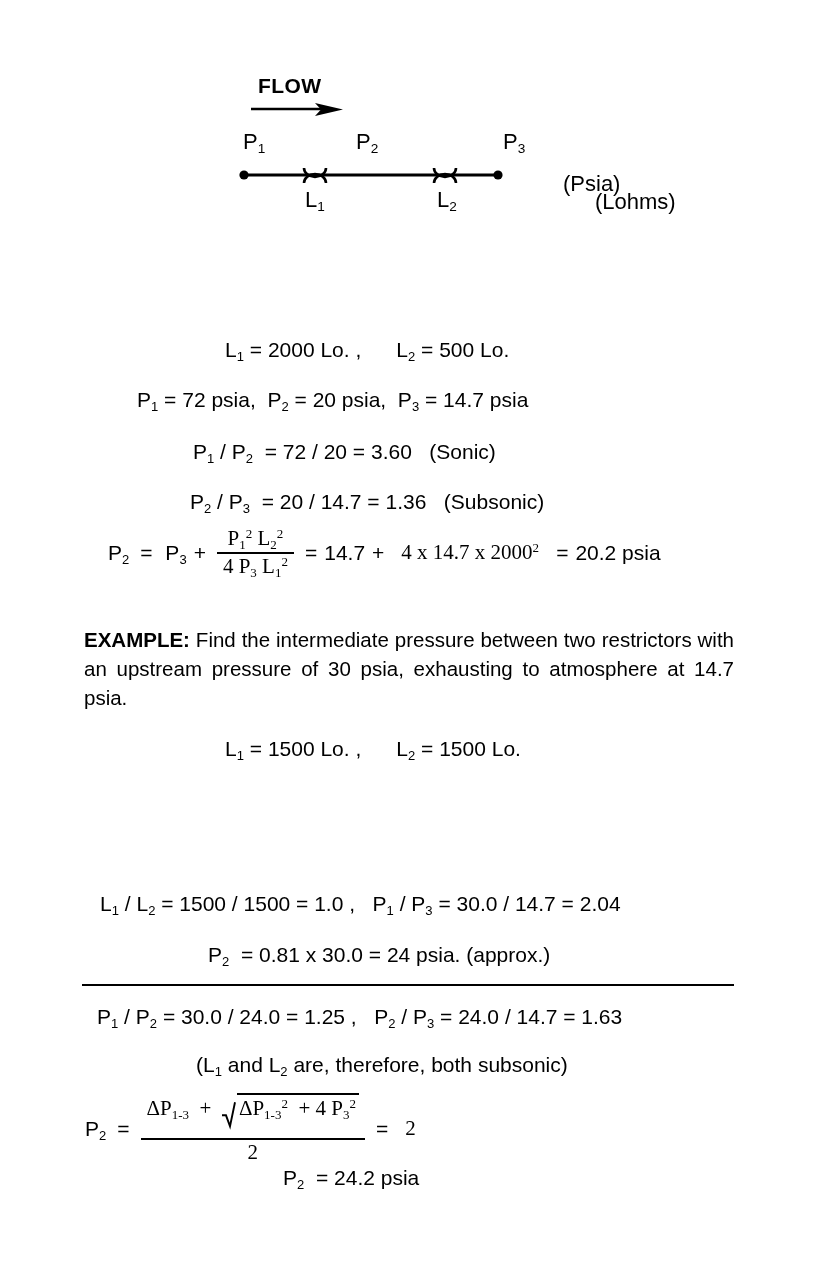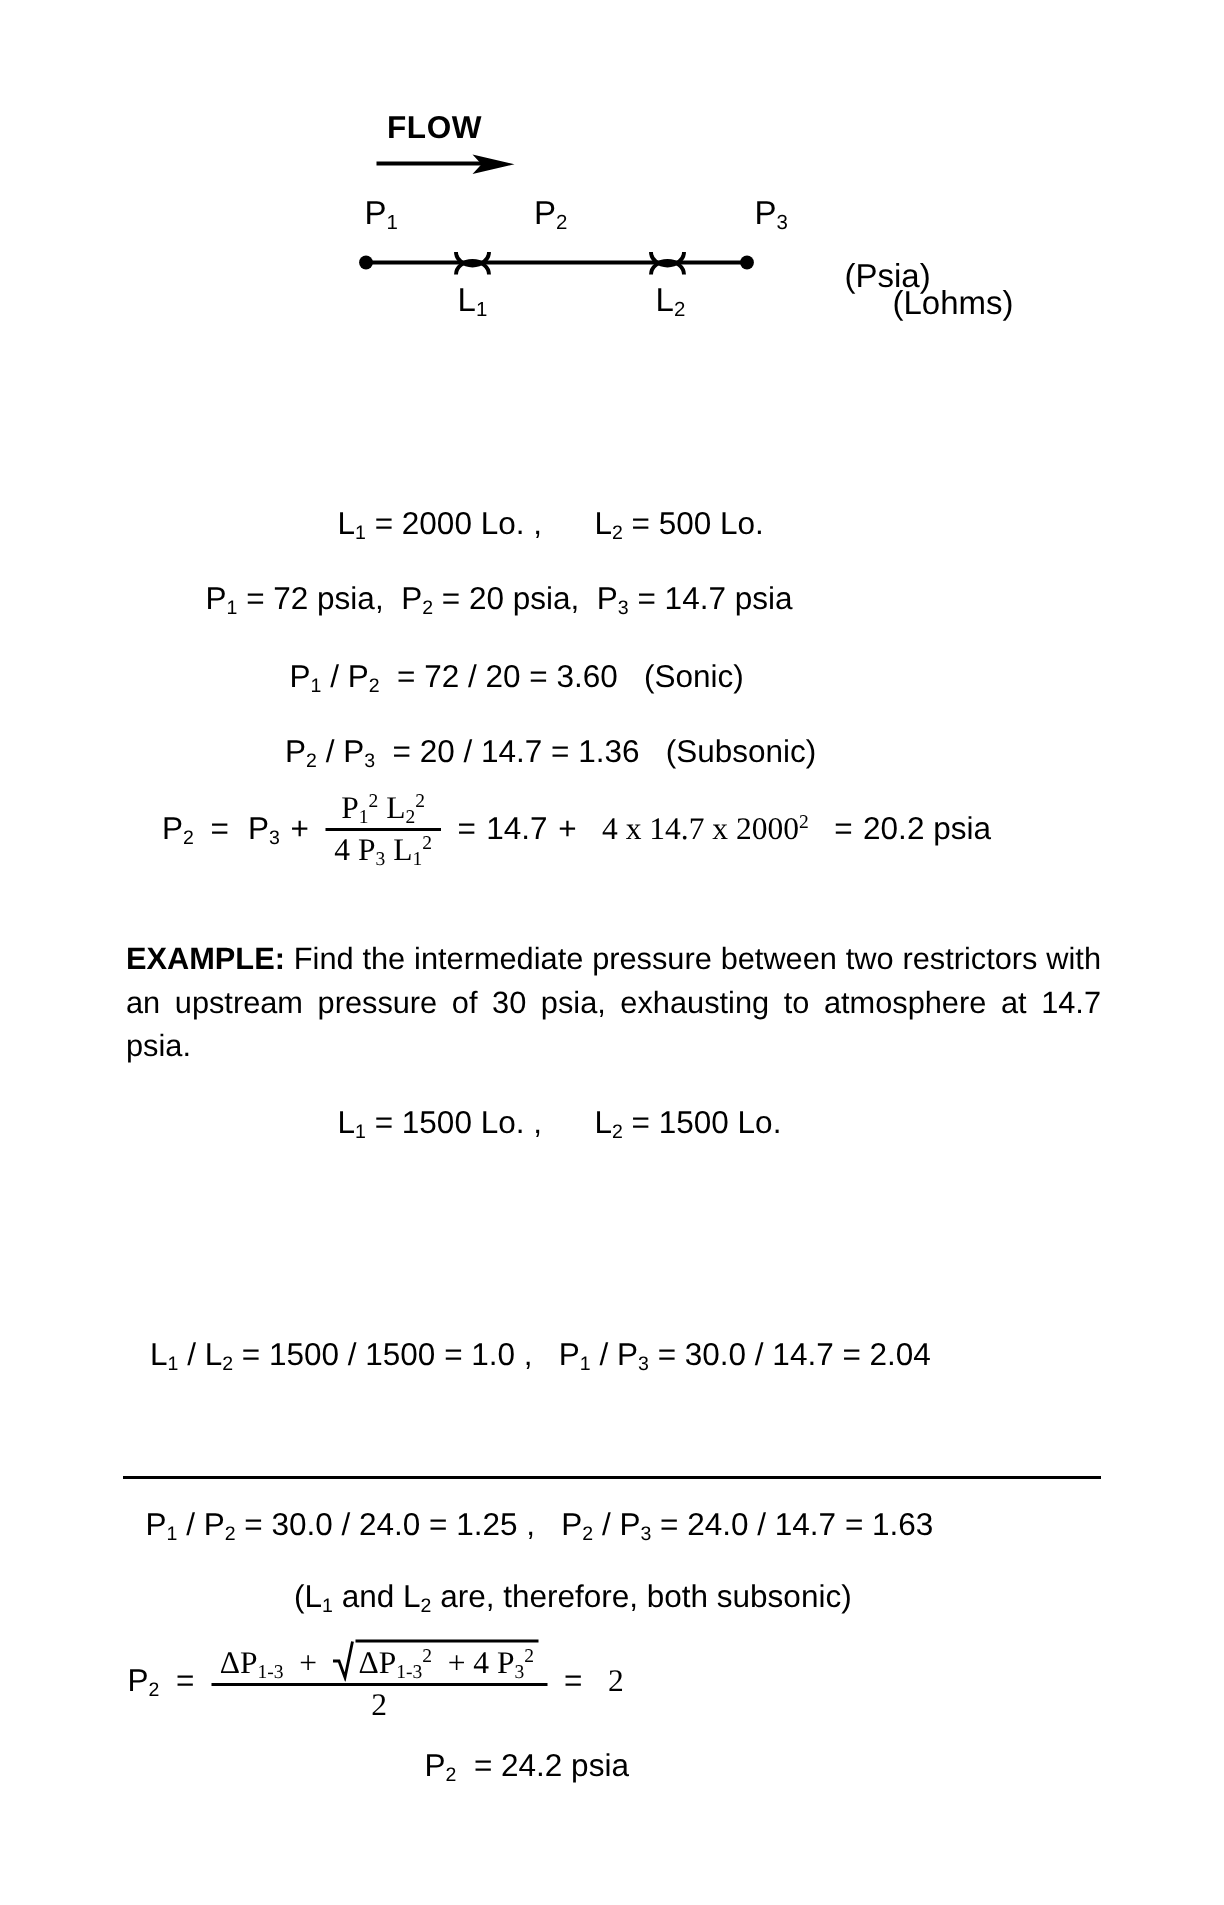--- a/index.html
+++ b/index.html
@@ -136,21 +136,21 @@
   
   .sqrt {
     display: inline-block;
     position: relative;
     padding-left: 15px;
     white-space: nowrap;
   }
   .sqrt > .radicand {
     display: inline-block;
     border-top: 2px solid #000;
-    padding: 1px 3px 0 2px;
+    padding: 1px 3px 16px 2px;
   }
   .sqrt > .radical {
     position: absolute;
     left: 0;
     top: -1px;
     height: 100%;
   }
 
   
   .display-eq {
@@ -261,20 +261,24 @@
   </div>
 
 
   <div class="eq eq-ratio-3">
     L<sub>1</sub> / L<sub>2</sub>
     <span>= 1500 / 1500 = 1.0  ,</span>
     &nbsp; P<sub>1</sub> / P<sub>3</sub>
     <span>= 30.0 / 14.7 =  2.04</span>
   </div>
 
+  <div class="eq eq-approx">
+    P<sub>2</sub>&nbsp;
+    <span>=  0.81 x 30.0 = 24 psia. (approx.)</span>
+  </div>
 
   <div class="rule"></div>
 
   <div class="eq eq-ratio-4">
     P<sub>1</sub> / P<sub>2</sub>
     <span>= 30.0 / 24.0 = 1.25  ,</span>
     &nbsp; P<sub>2</sub> / P<sub>3</sub>
     <span>= 24.0 / 14.7 =  1.63</span>
   </div>
 

